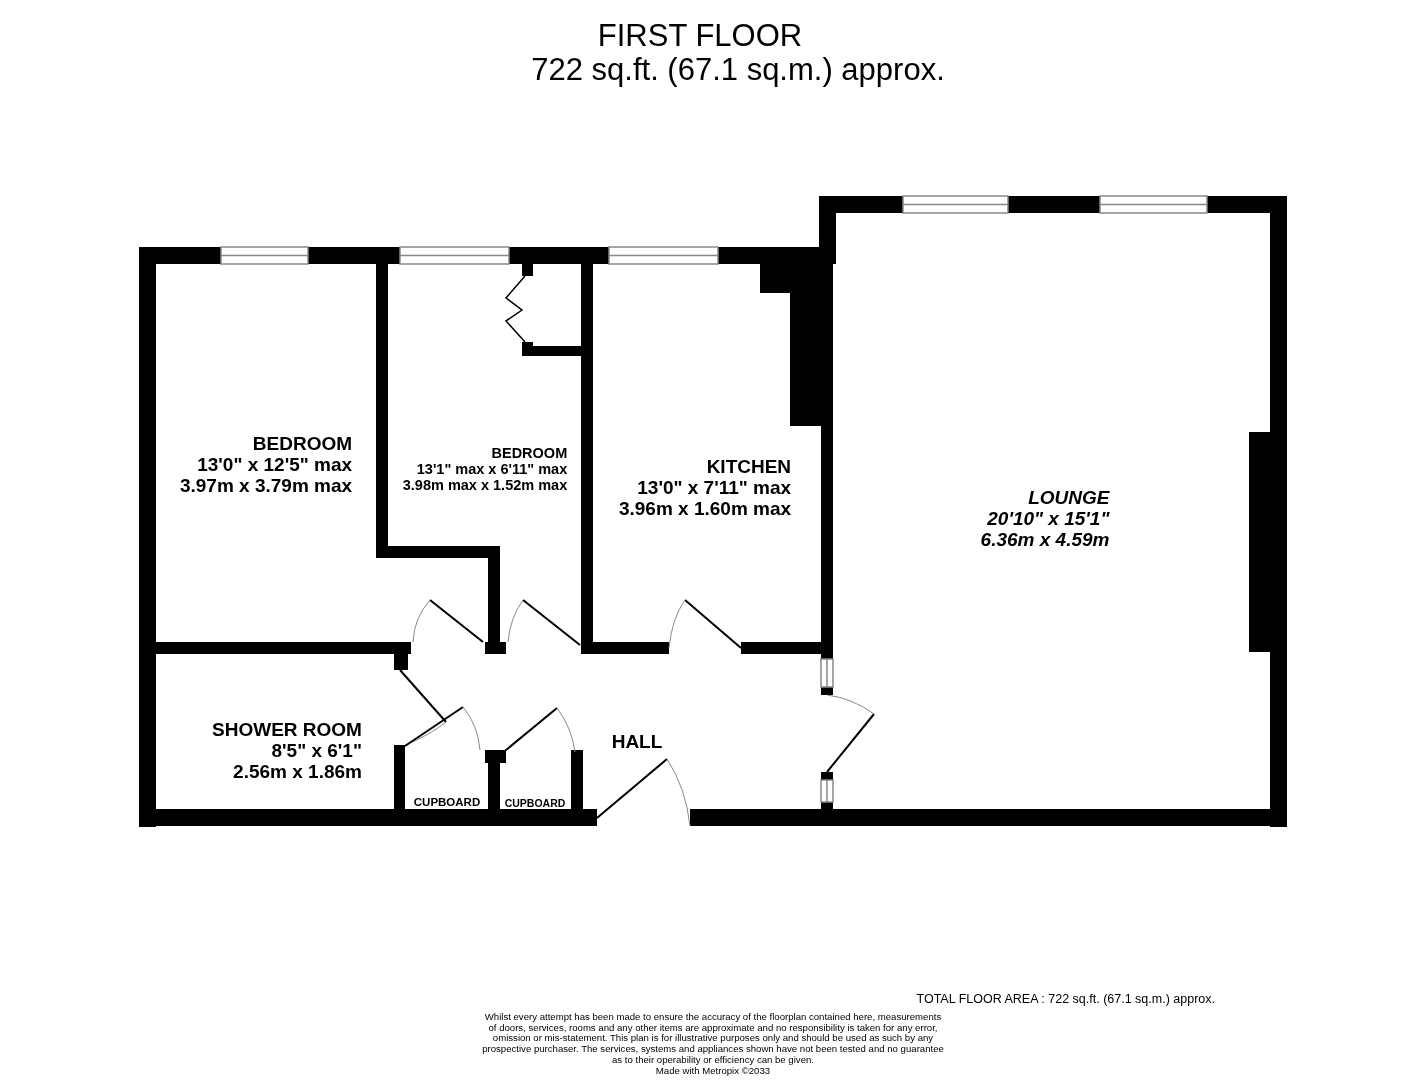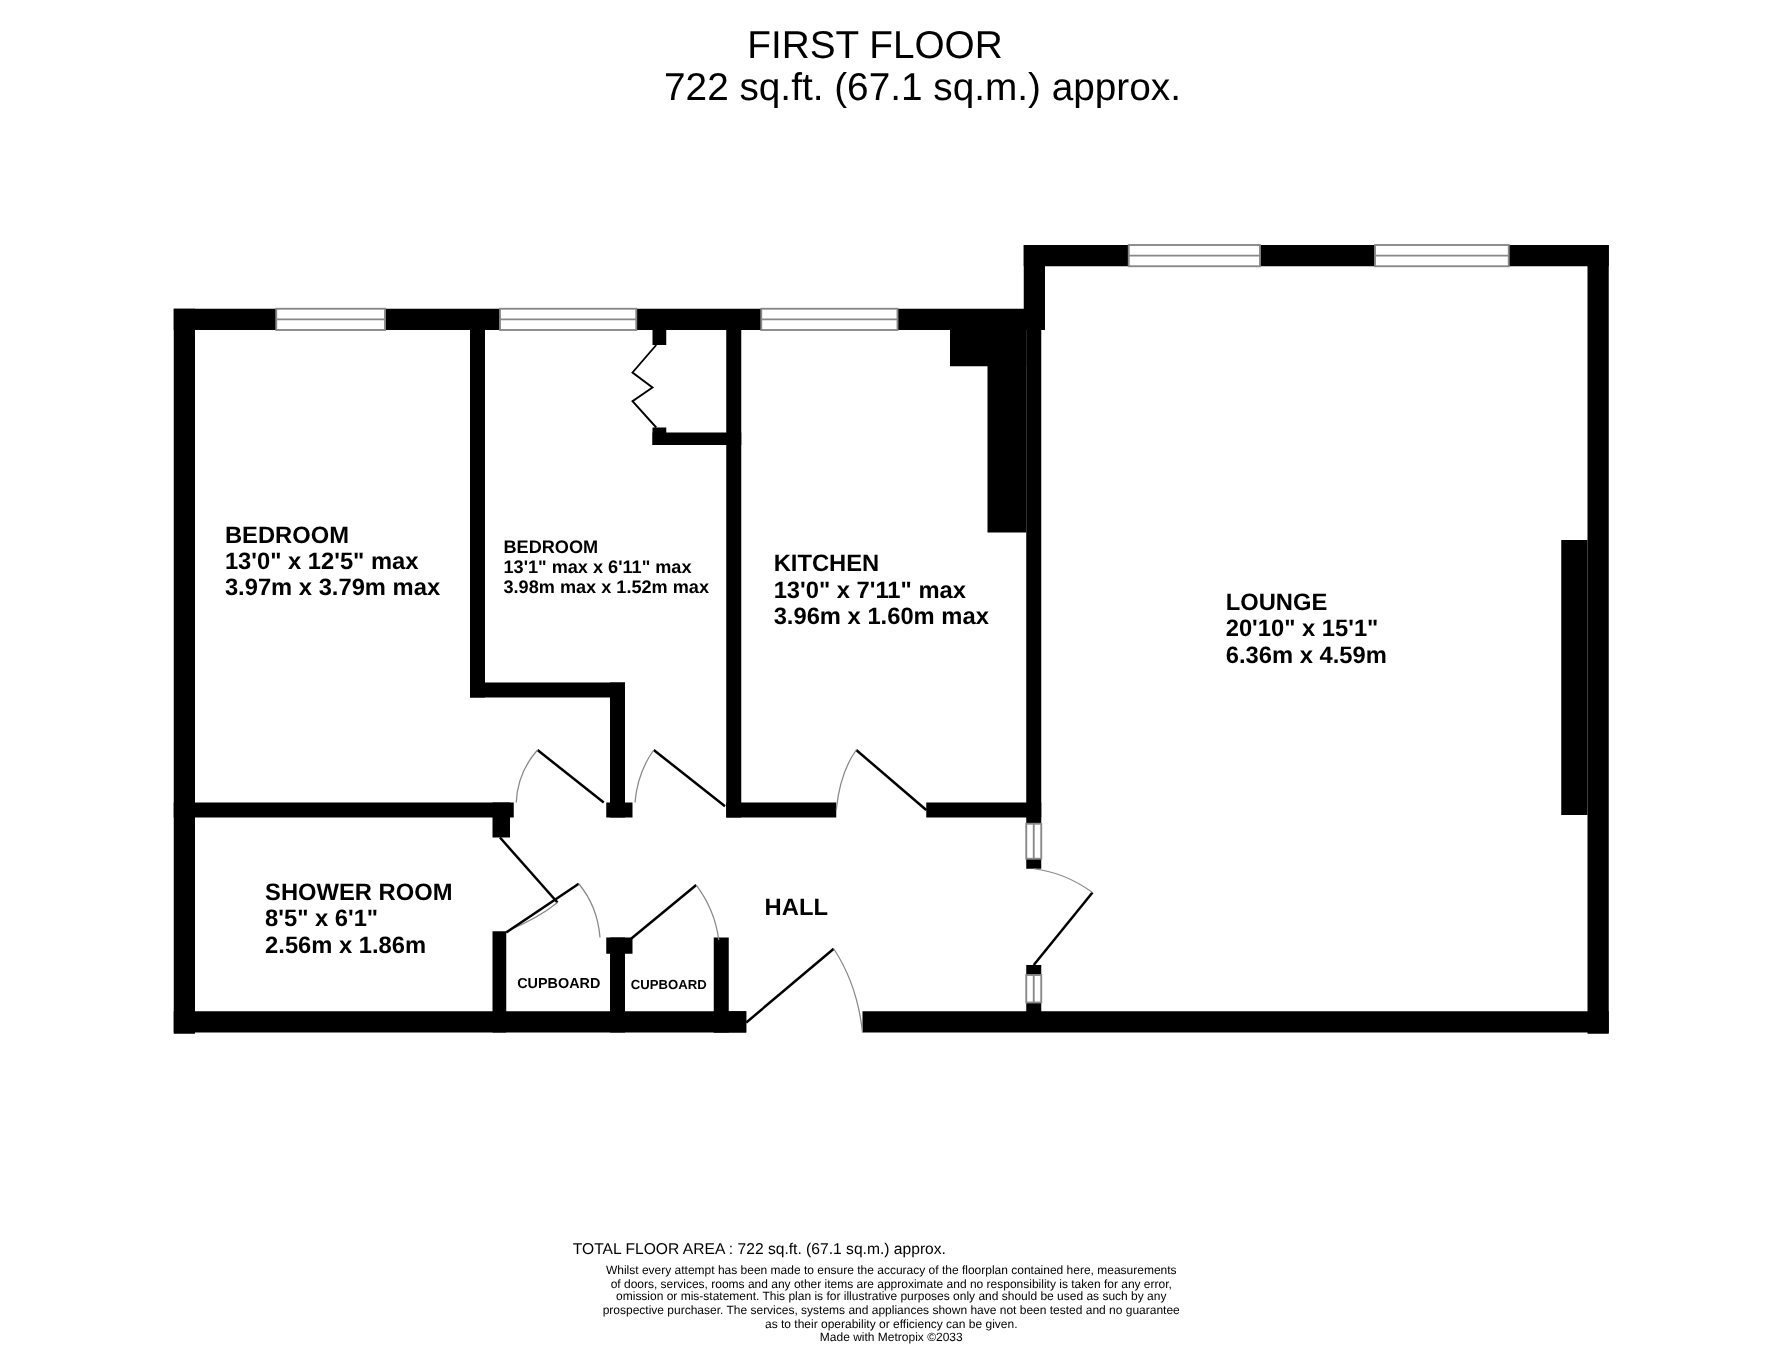--- a/index.html
+++ b/index.html
@@ -1,27 +1,27 @@
 <!DOCTYPE html>
 <html><head>
 <meta charset="utf-8">
 <style>
   html, body { margin:0; padding:0; background:#ffffff; }
   body { width:1426px; height:1080px; position:relative; overflow:hidden; font-family:"Liberation Sans", sans-serif; color:#000; }
   .title { position:absolute; left:0; width:1426px; text-align:center; font-size:31px; line-height:34px; }
   .title.t1 { top:19px; left:-13px; }
   .title.t2 { top:53px; left:25px; }
   svg.plan { position:absolute; left:0; top:0; }
-  .label { position:absolute; text-align:left; font-weight:bold; white-space:nowrap; transform:translateX(-50%); }
+  .label { position:absolute; text-align:right; font-weight:bold; white-space:nowrap; transform:translateX(-50%);margin-top:15px; }
   .label .name, .label .imp, .label .met { display:block; }
   .lg { font-size:19px; line-height:21px; }
   .sm { font-size:14.5px; line-height:16px; }
   .xs { font-size:11.5px; line-height:13px; }
   .footer { position:absolute; left:0; width:1426px; text-align:center; }
-  .footer .total { position:absolute; top:992px; left:0; width:1215px; font-size:12.5px; line-height:15px; }
+  .footer .total { position:absolute; top:992px; left:0; width:1215px; font-size:12.5px; line-height:15px;text-align:right; }
   .footer .disc { position:absolute; top:1012px; left:463px; width:500px; font-size:9.6px; line-height:10.7px; text-align:center; }
 </style>
 </head>
 <body>
 
 <div class="title t1">FIRST FLOOR</div>
 <div class="title t2">722 sq.ft. (67.1 sq.m.) approx.</div>
 
 <svg class="plan" width="1426" height="1080" viewBox="0 0 1426 1080" xmlns="http://www.w3.org/2000/svg">
   <g fill="#000">
@@ -136,21 +136,21 @@
   <span class="imp">13'1" max x 6'11" max</span>
   <span class="met">3.98m max x 1.52m max</span>
 </div>
 
 <div class="label lg" style="left:705px; top:441px;">
   <span class="name">KITCHEN</span>
   <span class="imp">13'0"  x 7'11" max</span>
   <span class="met">3.96m  x 1.60m max</span>
 </div>
 
-<div class="label lg" style="left:1045px; top:472px;">
+<div class="label lg" style="left:1045px; top:472px;font-style:italic;">
   <span class="name">LOUNGE</span>
   <span class="imp">20'10"  x 15'1"</span>
   <span class="met">6.36m  x 4.59m</span>
 </div>
 
 <div class="label lg" style="left:287px; top:704px;">
   <span class="name">SHOWER ROOM</span>
   <span class="imp">8'5"  x 6'1"</span>
   <span class="met">2.56m  x 1.86m</span>
 </div>

